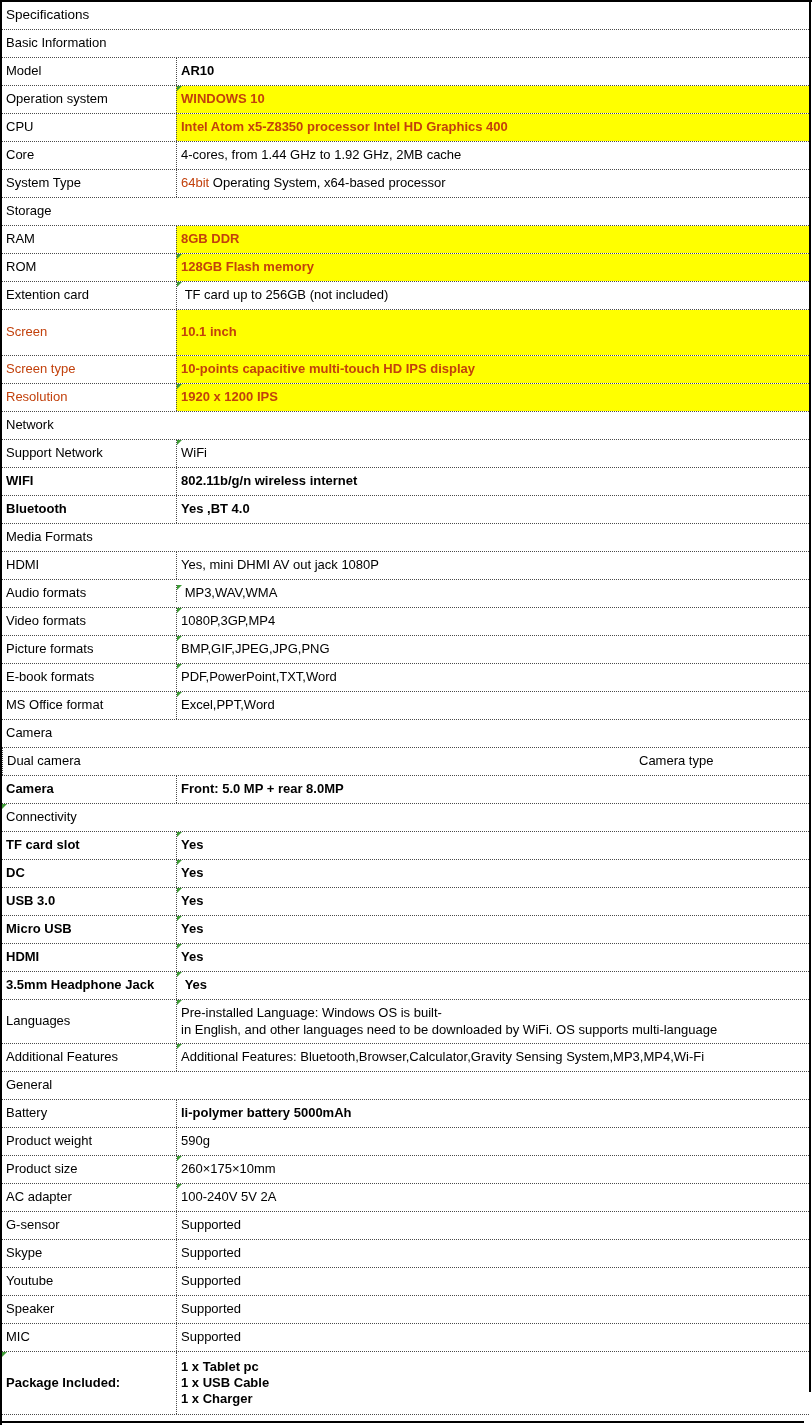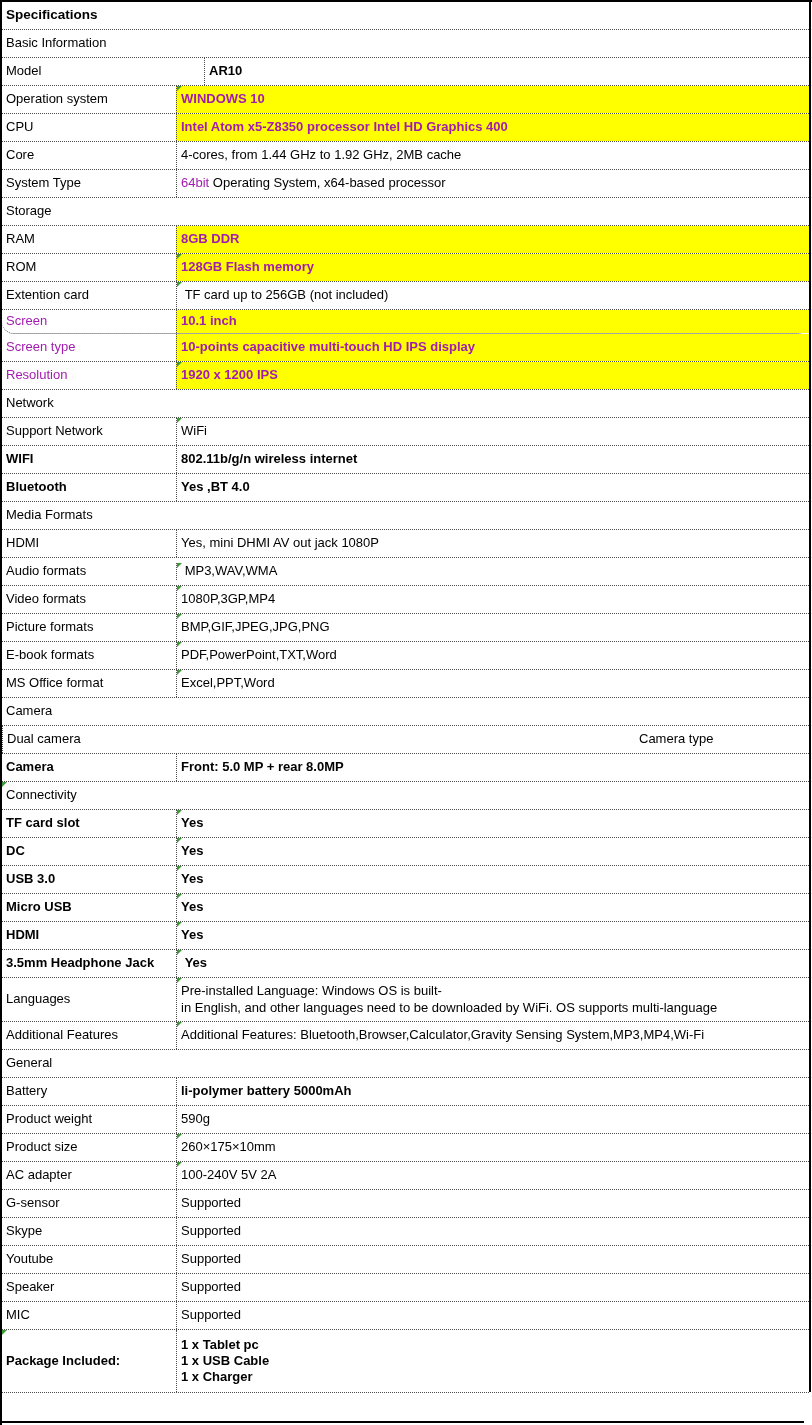--- a/index.html
+++ b/index.html
@@ -42,47 +42,47 @@
     padding-left: 4px;
   }
   .value-cell {
     flex: 1 1 auto;
     border-left: 1px dotted #4a4a4a;
     padding-left: 4px;
   }
   .full-cell { flex: 1 1 auto; padding-left: 4px; }
 
   .bold { font-weight: bold; }
-  .red  { color: #a21caf; }
+  .red  { color: #c2410c; }
   .hl   { background: #ffff00; }
 
   .flagged::before {
     content: "";
     position: absolute;
     left: 0; top: 0;
     width: 0; height: 0;
     border-top: 5px solid #3d9b35;
     border-right: 5px solid transparent;
   }
 
-  .title-row .full-cell { font-weight: bold; font-size: 13.5px; }
+  .title-row .full-cell { font-weight: normal; font-size: 13.5px; }
 </style>
 </head>
 <body>
 
 <div id="sheet">
   <div id="rows">
     <div class="row title-row" style="height: 28px;">
       <div class="cell full-cell">Specifications</div>
     </div>
 
   <div class="row" style="height: 28px;">
         <div class="cell full-cell">Basic Information</div>
       </div>
-      <div class="row" style="height: 28px; gap: 28px;">
+      <div class="row" style="height: 28px;">
         <div class="cell label-cell">Model</div>
         <div class="cell value-cell bold">AR10</div>
       </div>
       <div class="row" style="height: 28px;">
         <div class="cell label-cell">Operation system</div>
         <div class="cell value-cell bold red hl flagged">WINDOWS 10</div>
       </div>
       <div class="row" style="height: 28px;">
         <div class="cell label-cell">CPU</div>
         <div class="cell value-cell bold red hl">Intel Atom x5-Z8350 processor Intel HD Graphics 400</div>
@@ -103,21 +103,21 @@
         <div class="cell value-cell bold red hl">8GB DDR</div>
       </div>
       <div class="row" style="height: 28px;">
         <div class="cell label-cell">ROM</div>
         <div class="cell value-cell bold red hl flagged">128GB Flash memory</div>
       </div>
       <div class="row" style="height: 28px;">
         <div class="cell label-cell">Extention card</div>
         <div class="cell value-cell flagged"> TF card up to 256GB (not included)</div>
       </div>
-      <div class="row" style="height: 24px; border-radius: 14px;">
+      <div class="row" style="height: 46px;">
         <div class="cell label-cell red">Screen</div>
         <div class="cell value-cell bold red hl">10.1 inch</div>
       </div>
       <div class="row" style="height: 28px;">
         <div class="cell label-cell red">Screen type</div>
         <div class="cell value-cell bold red hl">10-points capacitive multi-touch HD IPS display</div>
       </div>
       <div class="row" style="height: 28px;">
         <div class="cell label-cell red">Resolution</div>
         <div class="cell value-cell bold red hl flagged">1920 x 1200 IPS</div>

